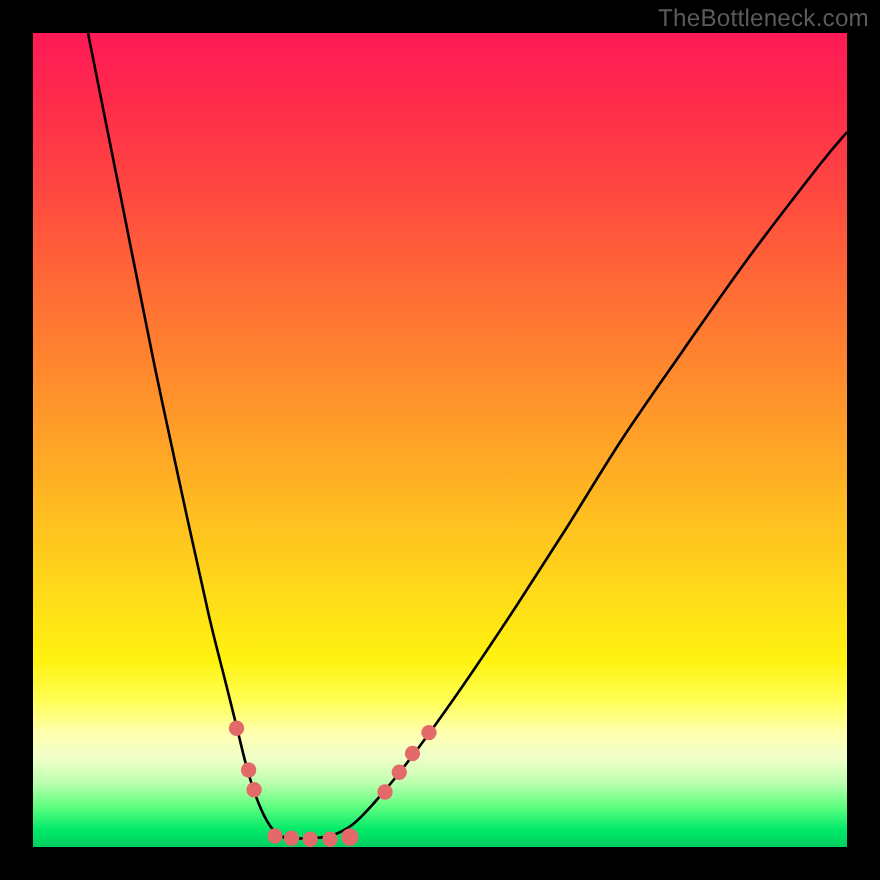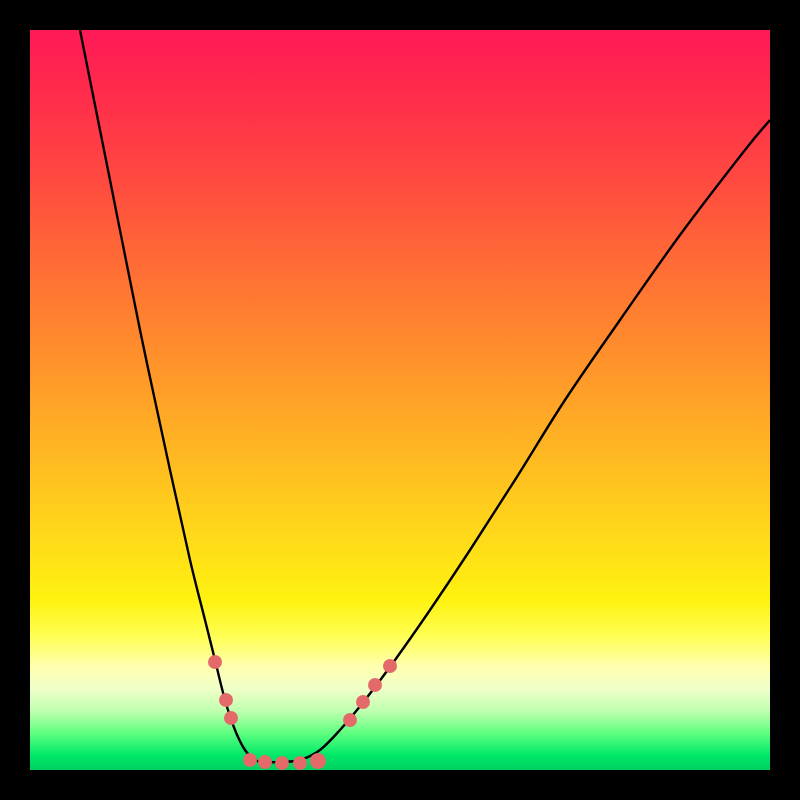--- a/index.html
+++ b/index.html
@@ -78,13 +78,14 @@
           <circle cx="252" cy="733" r="7" fill="#e46a6a"></circle>
           <circle cx="270" cy="733" r="7" fill="#e46a6a"></circle>
           <circle cx="288" cy="731" r="8" fill="#e46a6a"></circle>
           <circle cx="320" cy="690" r="7" fill="#e46a6a"></circle>
           <circle cx="333" cy="672" r="7" fill="#e46a6a"></circle>
           <circle cx="345" cy="655" r="7" fill="#e46a6a"></circle>
           <circle cx="360" cy="636" r="7" fill="#e46a6a"></circle>
         </g>
     </svg>
   </div>
+  <div class="watermark">TheBottleneck.com</div>
 </div>
 
 </body></html>

